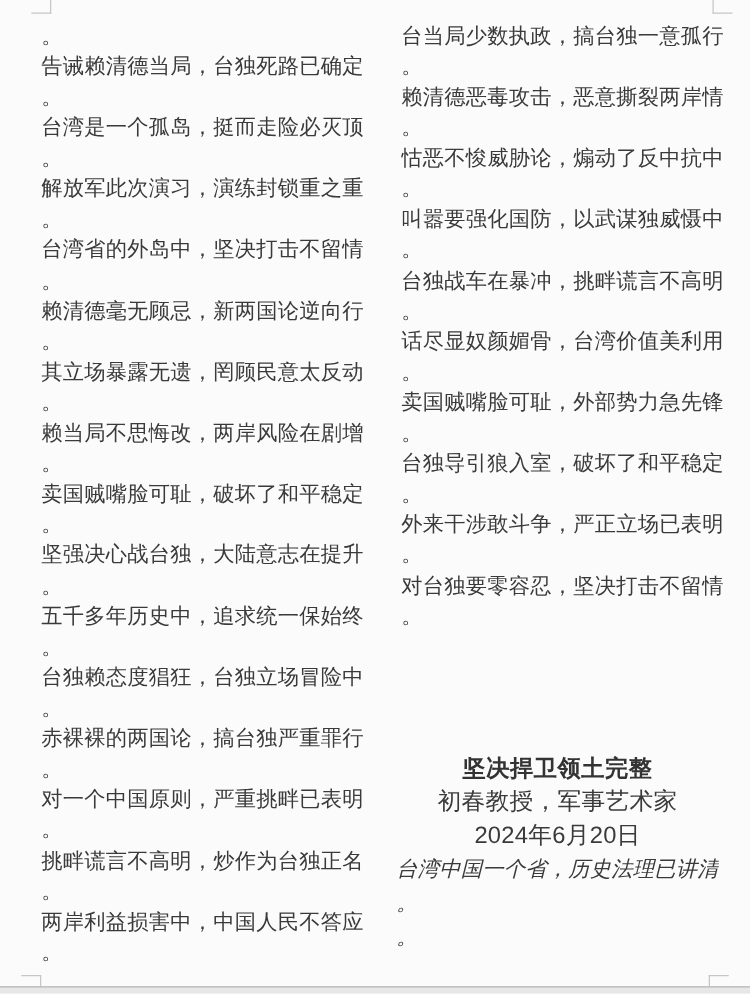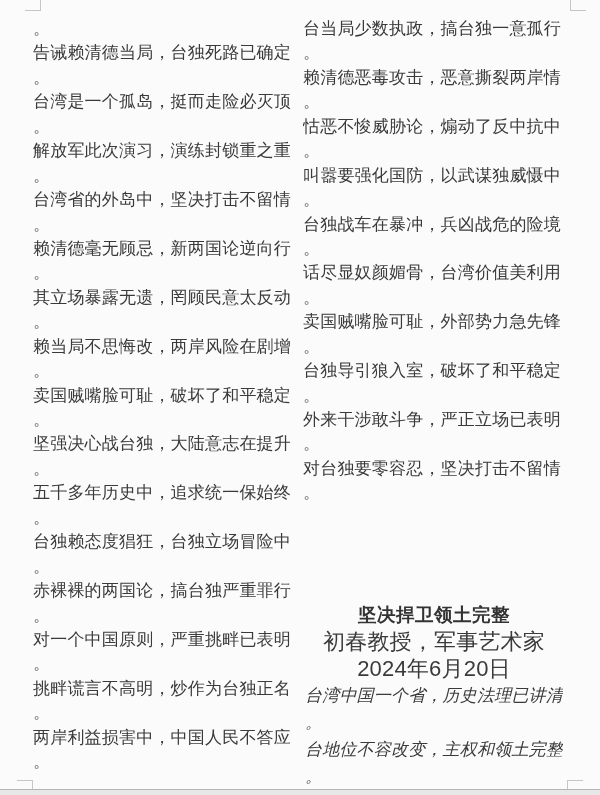--- a/index.html
+++ b/index.html
@@ -21,48 +21,48 @@
   
   .col {
     position: absolute;
     top: 17px;
     width: 258px;
     font-size: 17px;
     line-height: 24.45px;
     letter-spacing: 0.2px;
   }
   .col-left  { left: 33px; }
-  .col-right { left: 303px; }
+  .col-right { left: 321px; }
   .line {
     height: 24.45px;
     text-align: justify;
     text-align-last: justify;
     overflow: hidden;
   }
   
   .title-block {
     position: absolute;
-    left: 305px;
+    left: 317px;
     top: 601px;
     width: 258px;
     font-size: 17px;
     line-height: 27px;
     letter-spacing: 0.2px;
   }
   .title-block .line { height: 27px; font-style: italic; }
   .t-title {
     text-align: center;
     font-weight: bold;
     font-size: 18.5px;
     letter-spacing: 0.5px;
     color: #333333;
   }
   .t-author, .t-date {
     text-align: center;
-    font-size: 22px;
+    font-size: 19px;
   }
   
   .corner {
     position: absolute;
     width: 15px;
     height: 10px;
   }
   .corner-tl { left: 25px;  top: 0;      border-right: 1px solid #c6c6c6; border-bottom: 1px solid #c6c6c6; }
   .corner-tr { left: 570px; top: 0;      border-left:  1px solid #c6c6c6; border-bottom: 1px solid #c6c6c6; }
   .corner-bl { left: 17px;  top: 780px;  border-right: 1px solid #c6c6c6; border-top:    1px solid #c6c6c6; }
@@ -125,41 +125,40 @@
 
   <div class="col col-right">
       <div class="line">台当局少数执政，搞台独一意孤行</div>
       <div class="line">。</div>
       <div class="line">赖清德恶毒攻击，恶意撕裂两岸情</div>
       <div class="line">。</div>
       <div class="line">怙恶不悛威胁论，煽动了反中抗中</div>
       <div class="line">。</div>
       <div class="line">叫嚣要强化国防，以武谋独威慑中</div>
       <div class="line">。</div>
-      <div class="line">台独战车在暴冲，兵凶战危的险境</div>
+      <div class="line">台独战车在暴冲，挑畔谎言不高明</div>
       <div class="line">。</div>
       <div class="line">话尽显奴颜媚骨，台湾价值美利用</div>
       <div class="line">。</div>
       <div class="line">卖国贼嘴脸可耻，外部势力急先锋</div>
       <div class="line">。</div>
       <div class="line">台独导引狼入室，破坏了和平稳定</div>
       <div class="line">。</div>
       <div class="line">外来干涉敢斗争，严正立场已表明</div>
       <div class="line">。</div>
       <div class="line">对台独要零容忍，坚决打击不留情</div>
       <div class="line">。</div>
     </div>
 
   <div class="title-block">
     <div class="t-title">坚决捍卫领土完整</div>
     <div class="t-author">初春教授，军事艺术家</div>
     <div class="t-date">2024年6月20日</div>
     <div>
         <div class="line">台湾中国一个省，历史法理已讲清</div>
         <div class="line">。</div>
-        <div class="line">台地位不容改变，主权和领土完整</div>
         <div class="line">。</div>
       </div>
   </div>
 
   <div class="bottom-band"></div>
 
 </div>
 
 </body></html>

